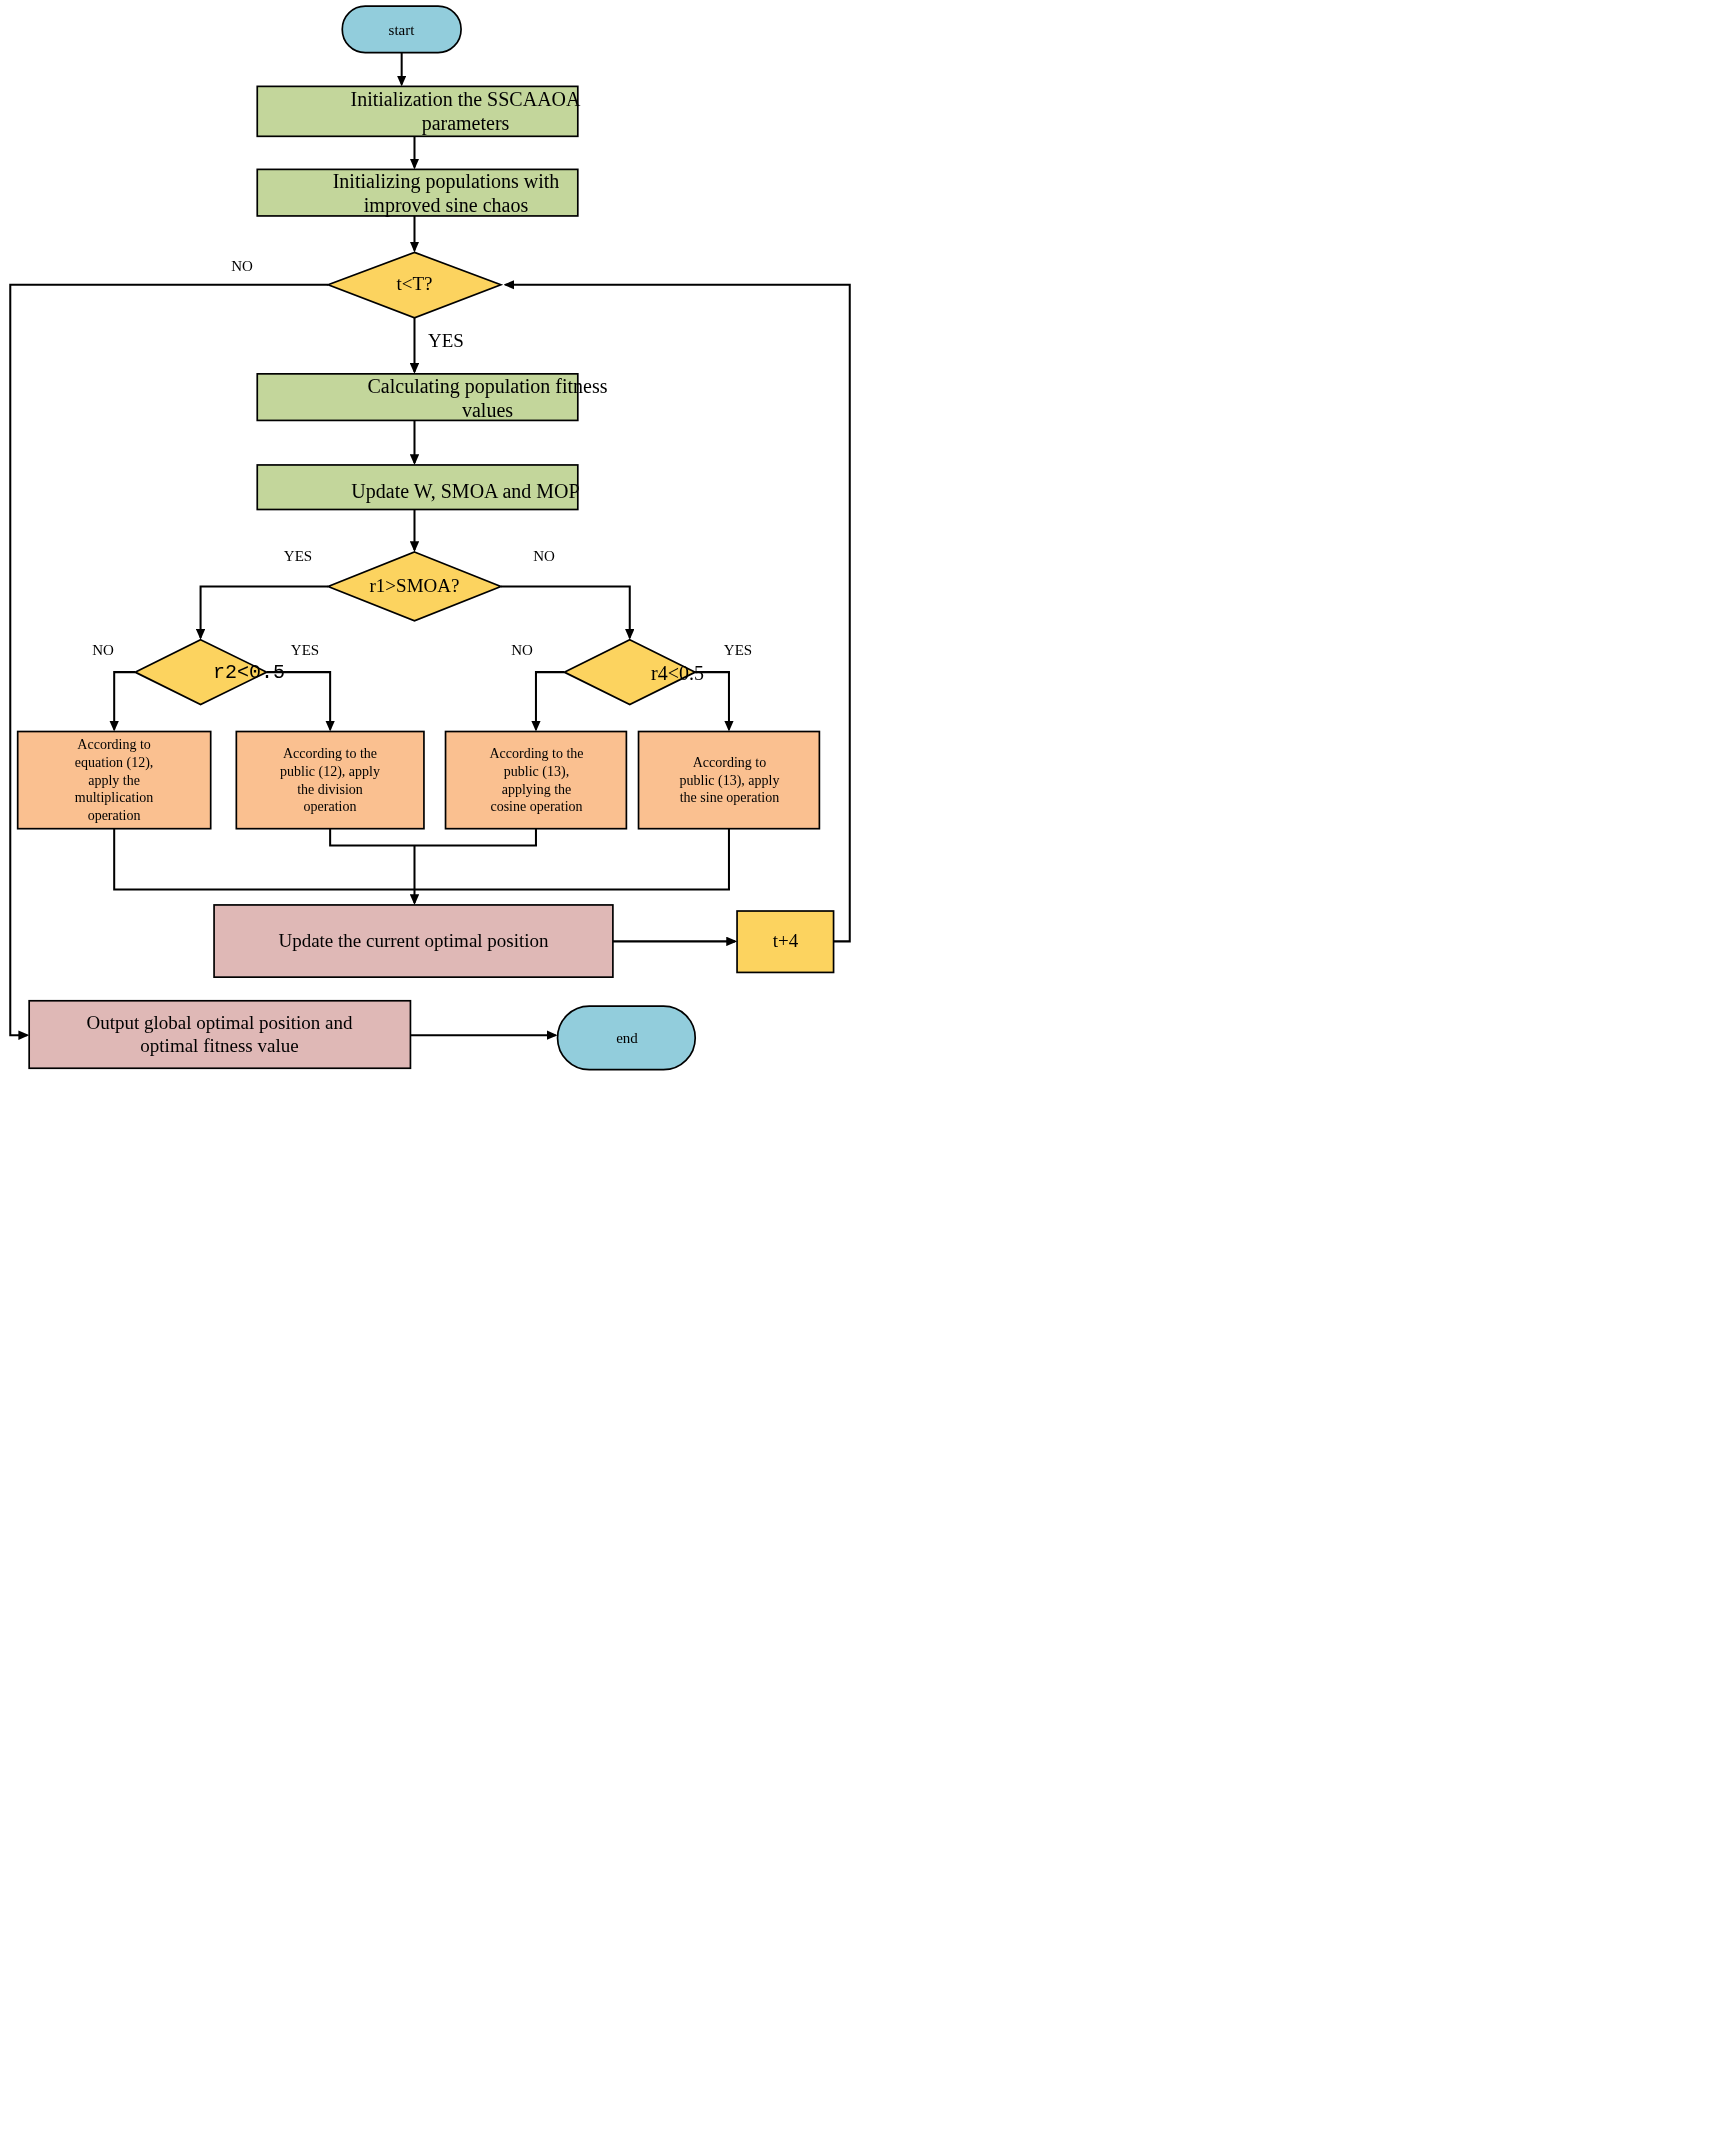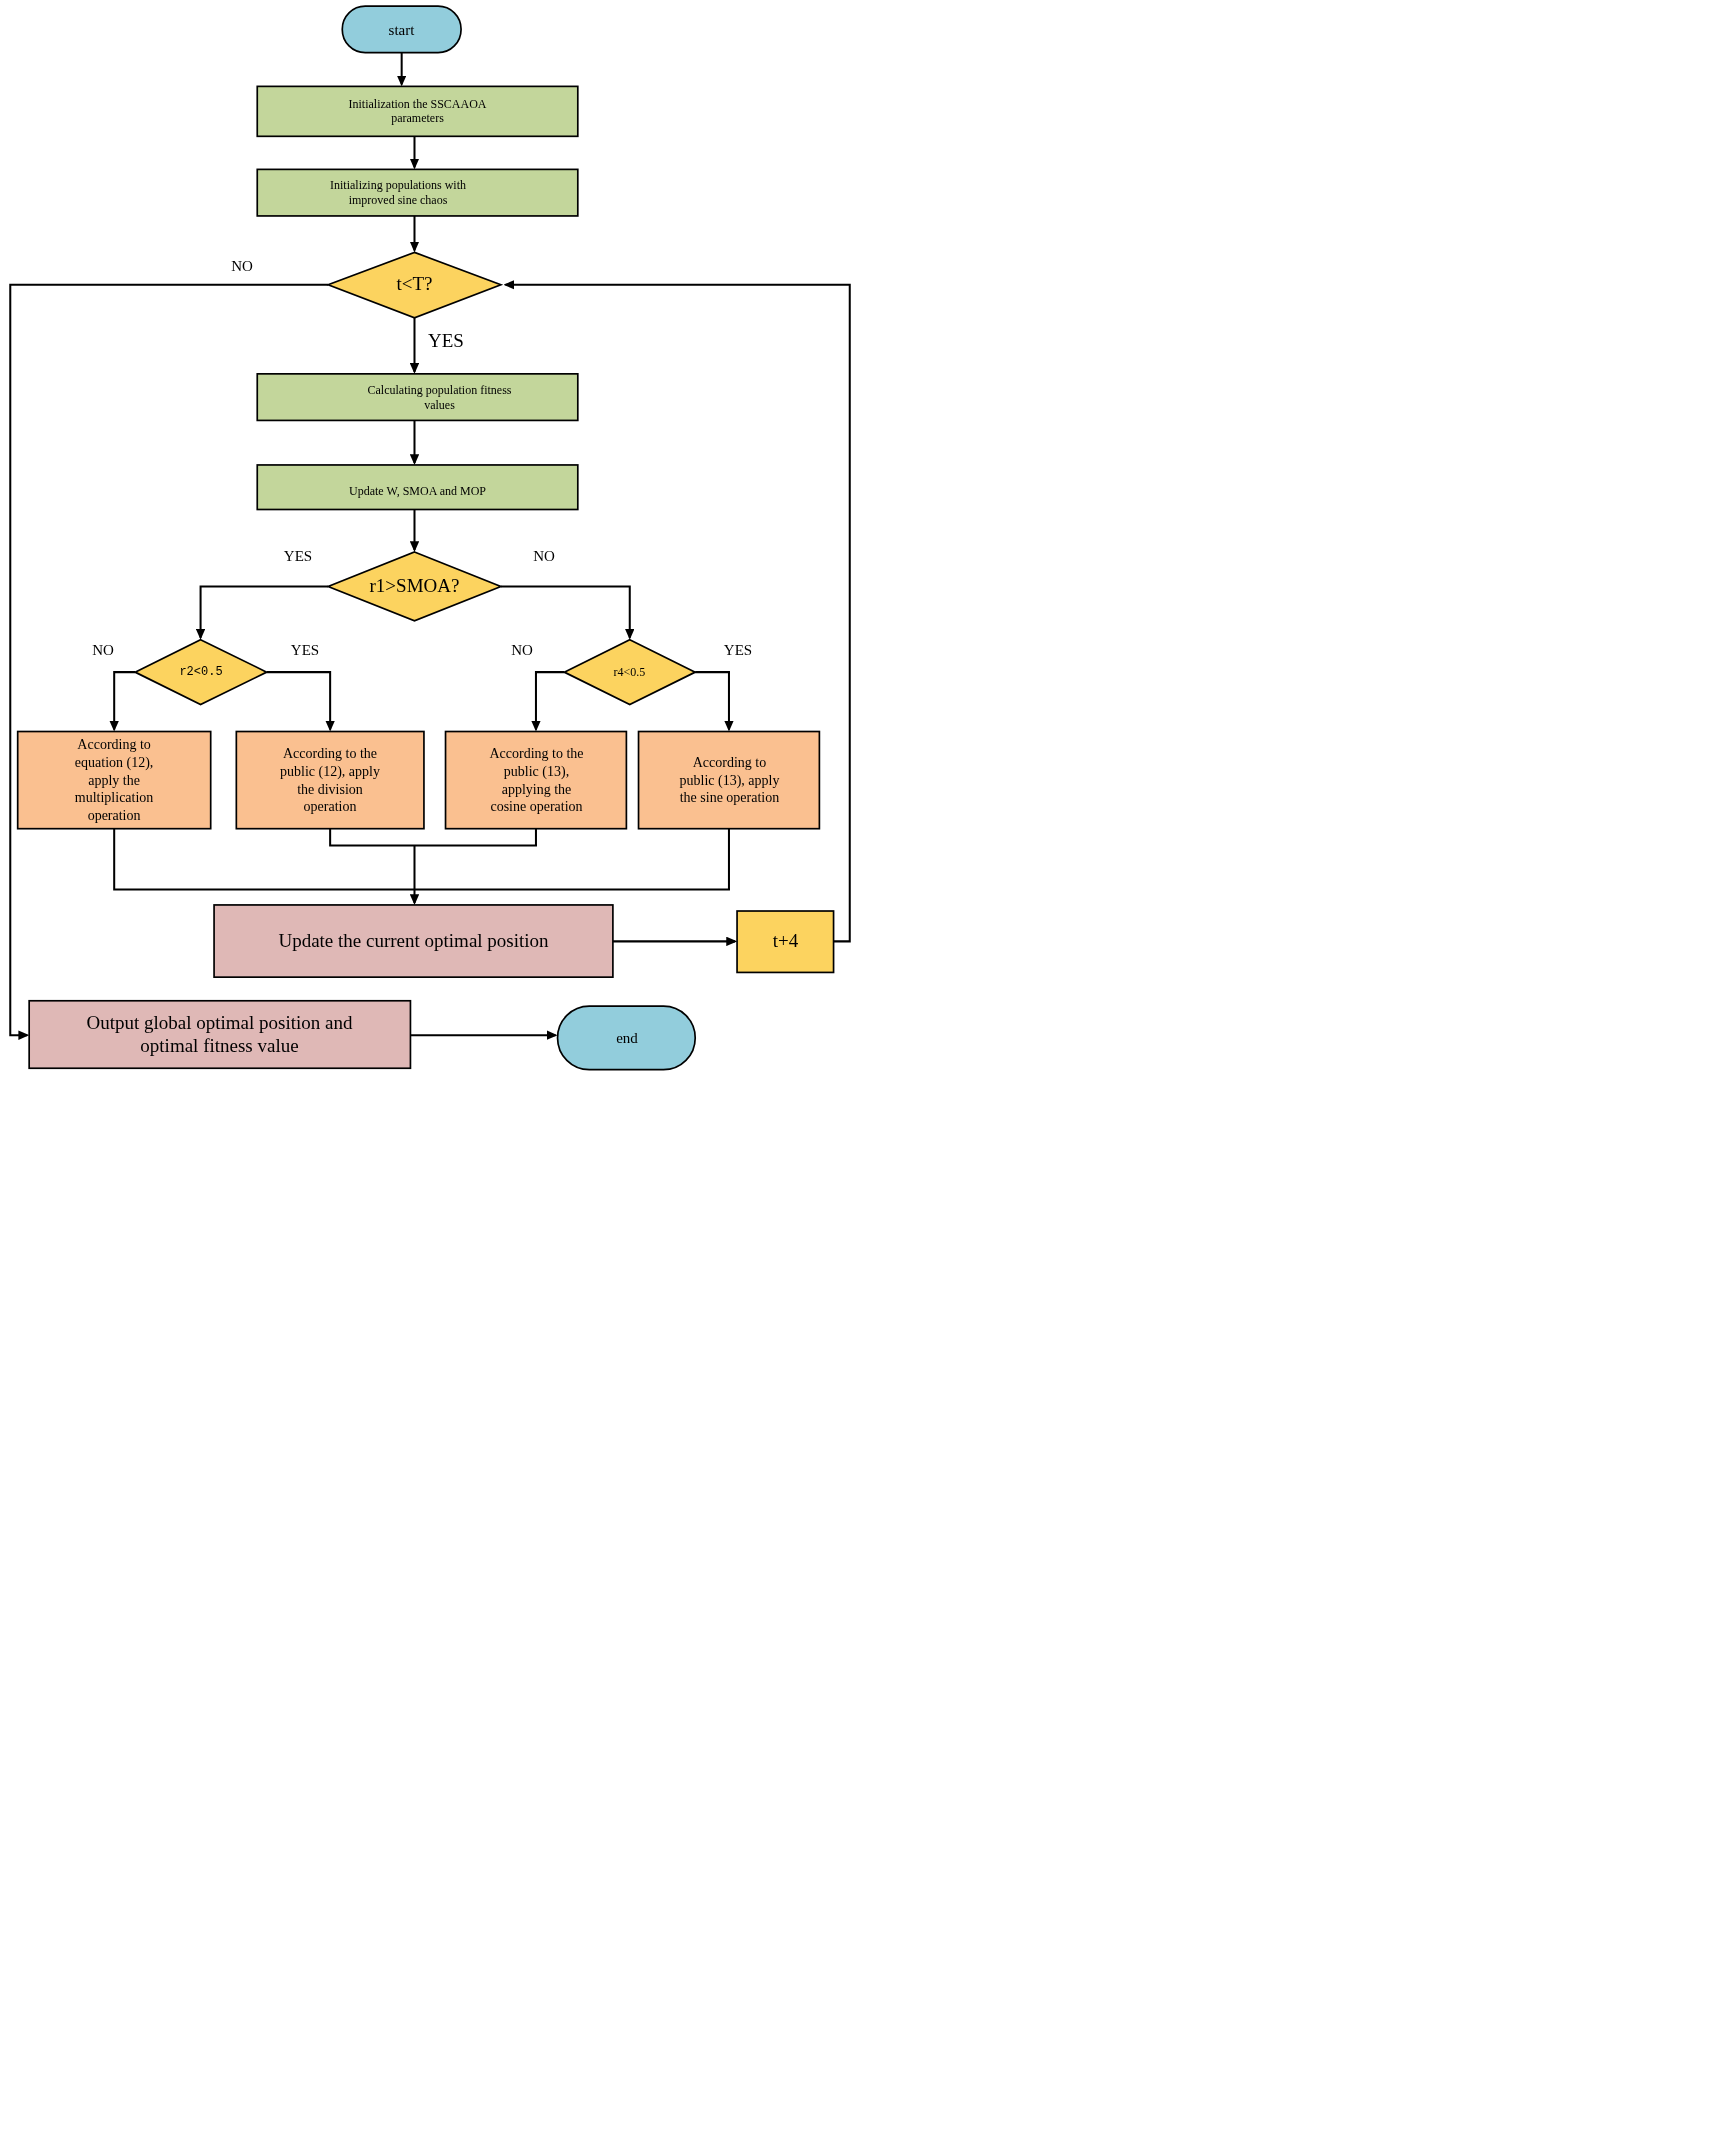--- a/index.html
+++ b/index.html
@@ -25,21 +25,21 @@
     line-height:1.2;
     pointer-events:none;
   }
   .edge-label{
     position:absolute;
     transform:translate(-50%,-50%);
     pointer-events:none;
     white-space:nowrap;
   }
   .f21{font-size:14px;line-height:1.28;}
-  .f24{font-size:12px;}
+  .f24{font-size:20px;padding-left:48px;}
   .f25{font-size:19px;}
   .f26{font-size:19px;}
   .f28{font-size:19px;}
   .f29{font-size:15px;}
   .f22{font-size:15px;}
 </style>
 </head>
 <body>
 
 <div id="canvas">

